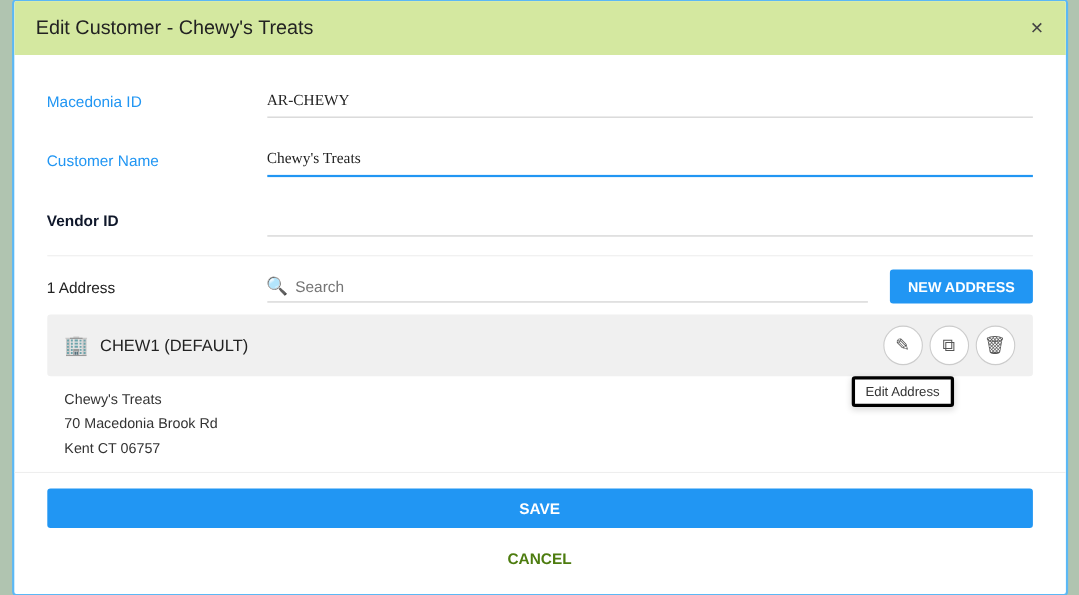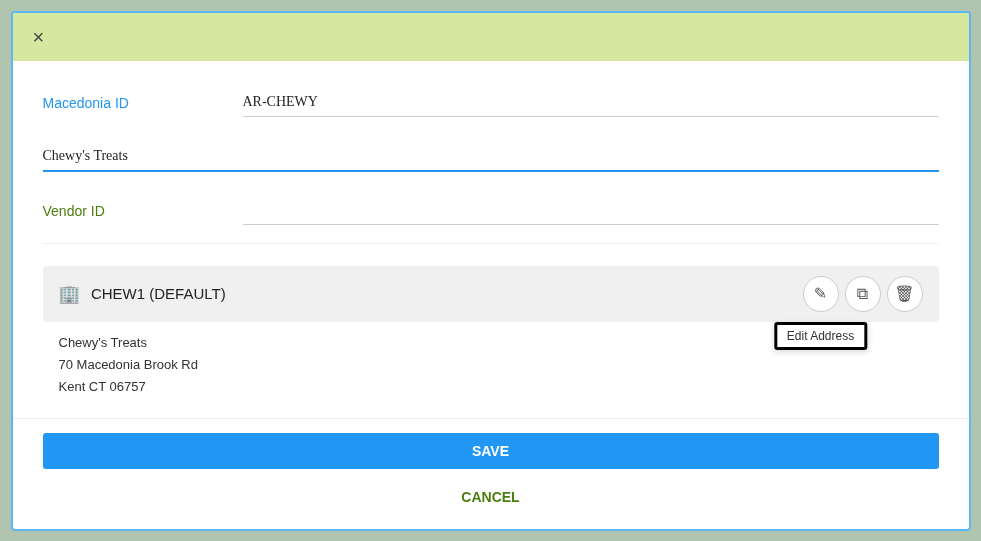--- a/index.html
+++ b/index.html
@@ -52,21 +52,22 @@
       margin-bottom: 10px;
       min-height: 44px;
     }
     .form-label {
       width: 200px;
       font-size: 14px;
       color: #2196F3;
       flex-shrink: 0;
     }
     .form-label.gray {
-      color: #4d7c0f;
+      color: #0f172a;
+      font-weight: bold;
     }
     .form-input {
       flex: 1;
       border: none;
       border-bottom: 1px solid #ccc;
       padding: 6px 0;
       font-size: 14px;
       color: #222;
       outline: none;
       background: transparent;
@@ -219,40 +220,50 @@
       color: #4d7c0f;
       cursor: pointer;
     }
   </style>
 </head>
 <body>
 
 <div class="dialog">
 
   <div class="dialog-header">
+    <span class="dialog-title">Edit Customer - Chewy's Treats</span>
     <button class="close-btn">×</button>
   </div>
 
   <div class="dialog-body">
 
     <div class="form-row">
       <span class="form-label">Macedonia ID</span>
       <input class="form-input" type="text" readonly="" value="AR-CHEWY" style="">
     </div>
 
     <div class="form-row">
+      <span class="form-label">Customer Name</span>
       <input class="form-input active" type="text" value="Chewy's Treats" style="">
     </div>
 
     <div class="form-row">
       <span class="form-label gray">Vendor ID</span>
       <input class="form-input" type="text" style="">
     </div>
 
     <div class="address-section">
+      <div class="address-header">
+        <span class="address-count">1 Address</span>
+        <div class="search-wrapper">
+          <span class="search-icon">🔍</span>
+          <input class="search-input" type="text" placeholder="Search" style="">
+        </div>
+        <button class="new-address-btn">NEW ADDRESS</button>
+      </div>
 
       <div class="address-list">
         <div class="address-item">
           <div class="address-item-left">
             <span class="address-icon">🏢</span>
             <span class="address-name">CHEW1 (DEFAULT)</span>
           </div>
           <div class="address-actions">
             <div class="tooltip-wrapper">
               <button class="action-btn">✎</button>

